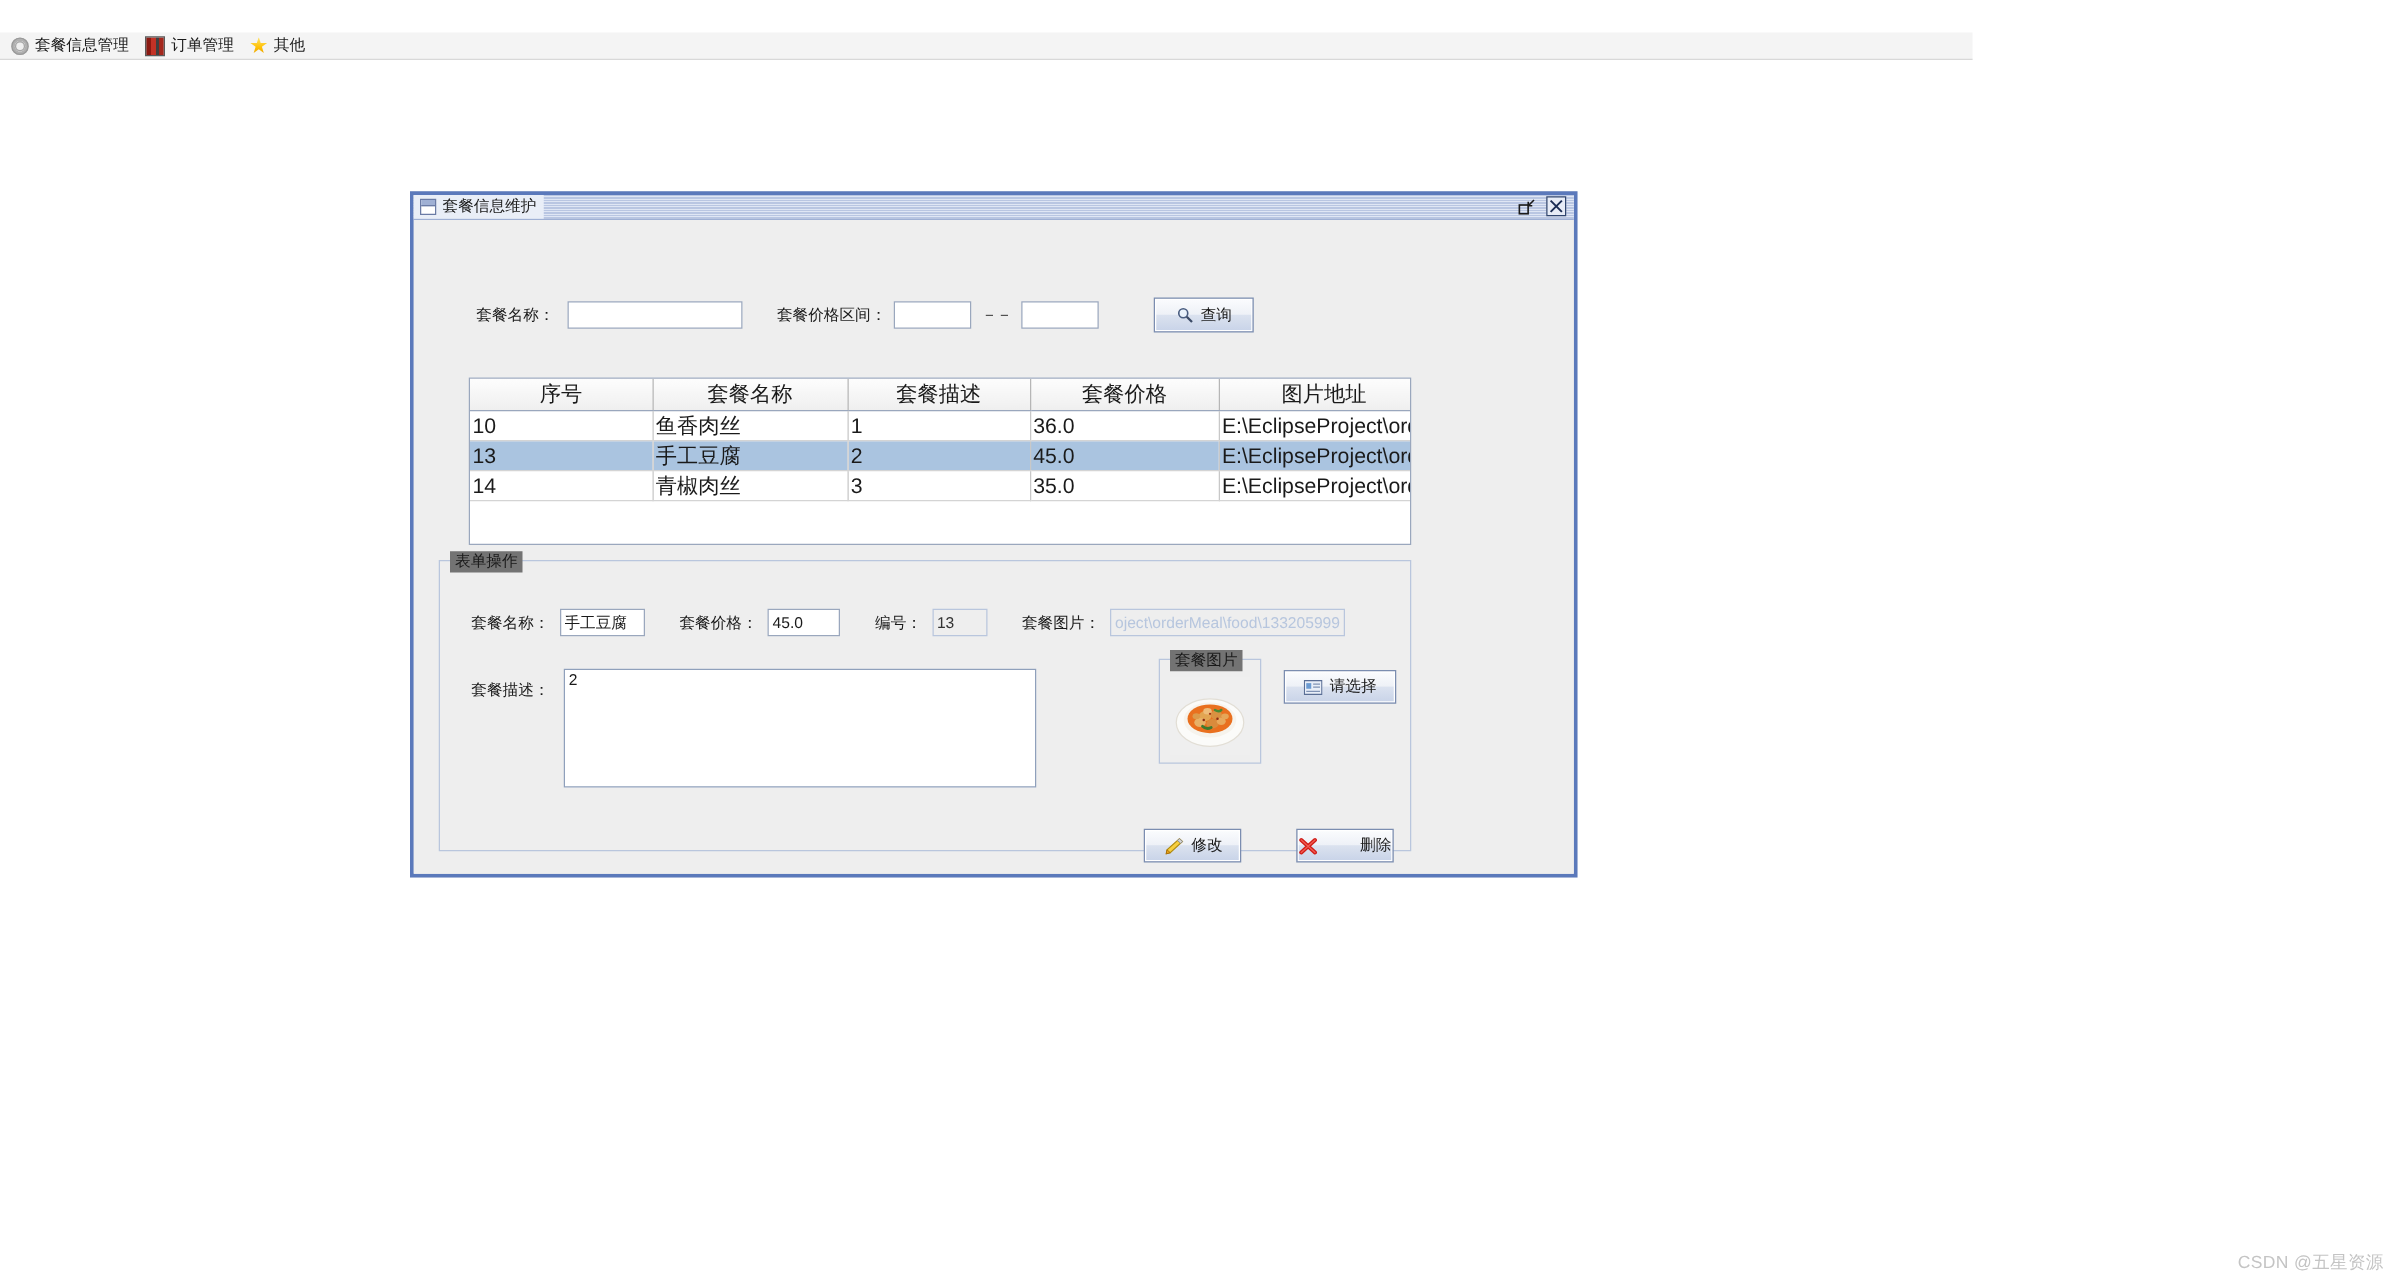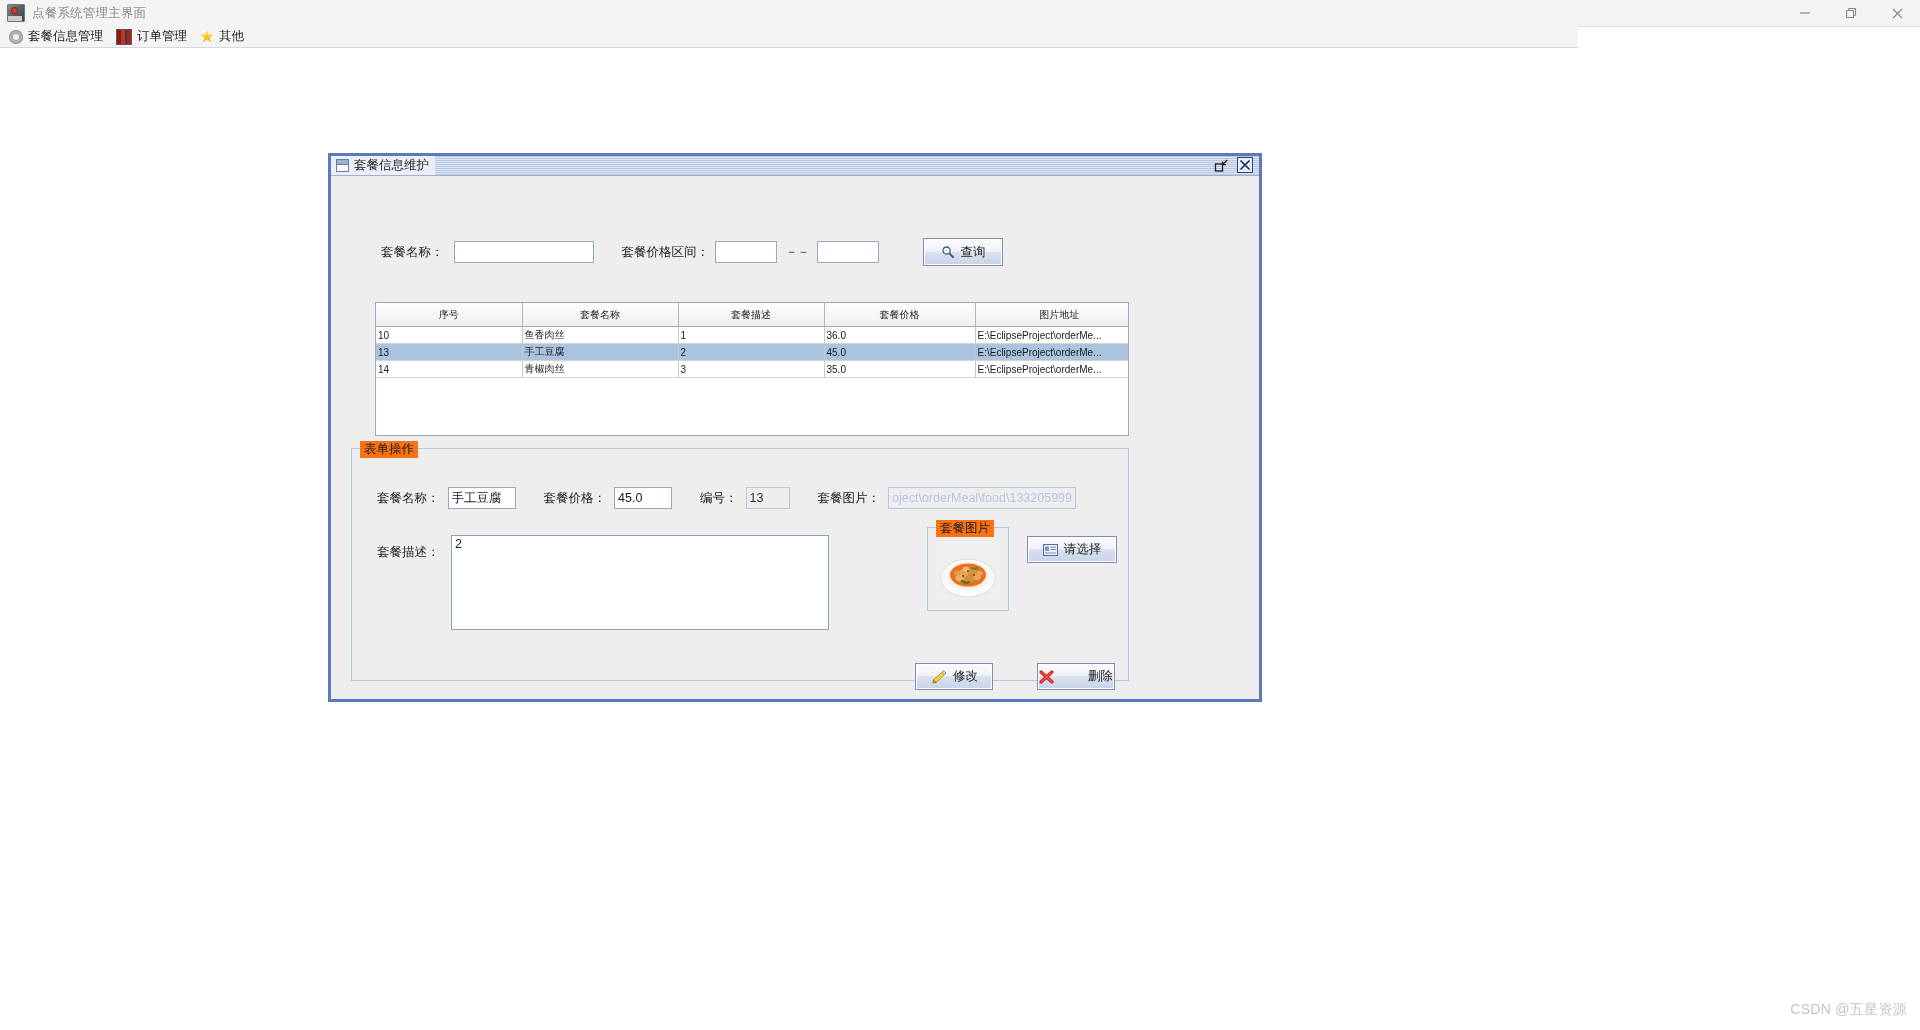--- a/index.html
+++ b/index.html
@@ -205,21 +205,21 @@
     position: absolute; left: 44px; top: 126px;
     width: 754px; height: 134px;
     background: #ffffff;
     border: 1px solid #9aa7bd;
     box-sizing: border-box;
     overflow: hidden;
   }
   table.grid {
     width: 100%;
     border-collapse: collapse;
-    font-size: 10px;
+    font-size: 17px;
     table-layout: fixed;
   }
   table.grid th {
     background: linear-gradient(180deg,#fdfdfd 0%, #efefef 100%);
     border-right: 1px solid #b6b6b6;
     border-bottom: 1px solid #9aa7bd;
     height: 21px;
     font-weight: normal;
     color: #1a1a1a;
     text-align: center;
@@ -242,21 +242,21 @@
 
   
   .group {
     position: absolute;
     border: 1px solid #b9c6dd;
     box-sizing: border-box;
   }
   .group > .g-title {
     position: absolute;
     top: -8px; left: 8px;
-    background: #f97316;
+    background: #737373;
     padding: 0 4px;
     font-size: 12.5px;
     color: #1a1a1a;
     white-space: nowrap;
   }
   .grp-form { left: 20px; top: 272px; width: 778px; height: 233px; }
   .grp-pic  { left: 575px; top: 78px;  width: 82px;  height: 84px; }
 
   
   .form-row1 { position: absolute; left: 25px; top: 38px; display: flex; align-items: center; }
@@ -324,43 +324,20 @@
     font-size: 14px; color: #c4c4c4;
     letter-spacing: .3px;
     white-space: nowrap;
   }
 </style>
 </head>
 <body>
 
 <div id="app">
 
-  <div class="titlebar">
-    <div class="app-icon"></div>
-    <div class="title-text">点餐系统管理主界面</div>
-    <div class="win-controls">
-      <div class="win-btn">
-        <svg width="12" height="12" viewBox="0 0 12 12">
-            <line x1="1" y1="6" x2="11" y2="6" stroke="#8b8b8b" stroke-width="1.2"></line>
-          </svg>
-      </div>
-      <div class="win-btn">
-        <svg width="12" height="12" viewBox="0 0 12 12">
-          <rect x="1.5" y="3.5" width="7" height="7" fill="none" stroke="#8b8b8b" stroke-width="1.1"></rect>
-          <path d="M3.8 3.2 V1.5 H10.5 V8.2 H8.8" fill="none" stroke="#8b8b8b" stroke-width="1.1"></path>
-        </svg>
-      </div>
-      <div class="win-btn">
-        <svg width="13" height="13" viewBox="0 0 13 13">
-          <line x1="2" y1="2" x2="11" y2="11" stroke="#8b8b8b" stroke-width="1.2"></line>
-          <line x1="11" y1="2" x2="2" y2="11" stroke="#8b8b8b" stroke-width="1.2"></line>
-        </svg>
-      </div>
-    </div>
-  </div>
 
   <div class="menubar">
     <div class="menu-item">
       <span class="mi-icon ic-gear"></span>
       <span>套餐信息管理</span>
     </div>
     <div class="menu-item">
       <span class="mi-icon ic-books"></span>
       <span>订单管理</span>
     </div>

